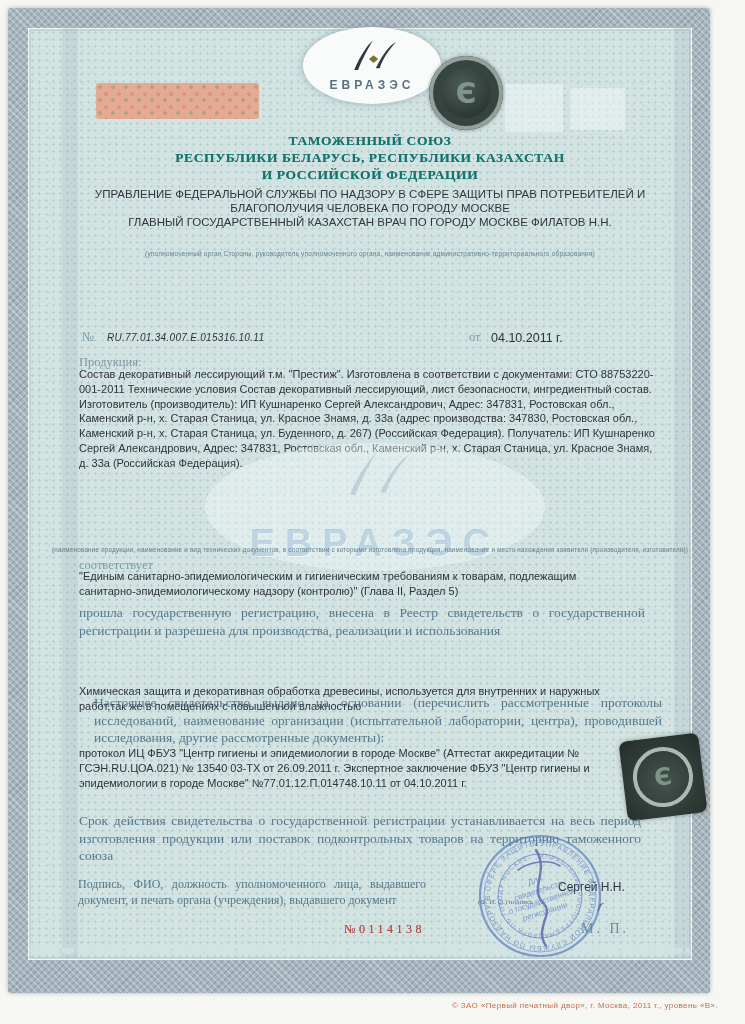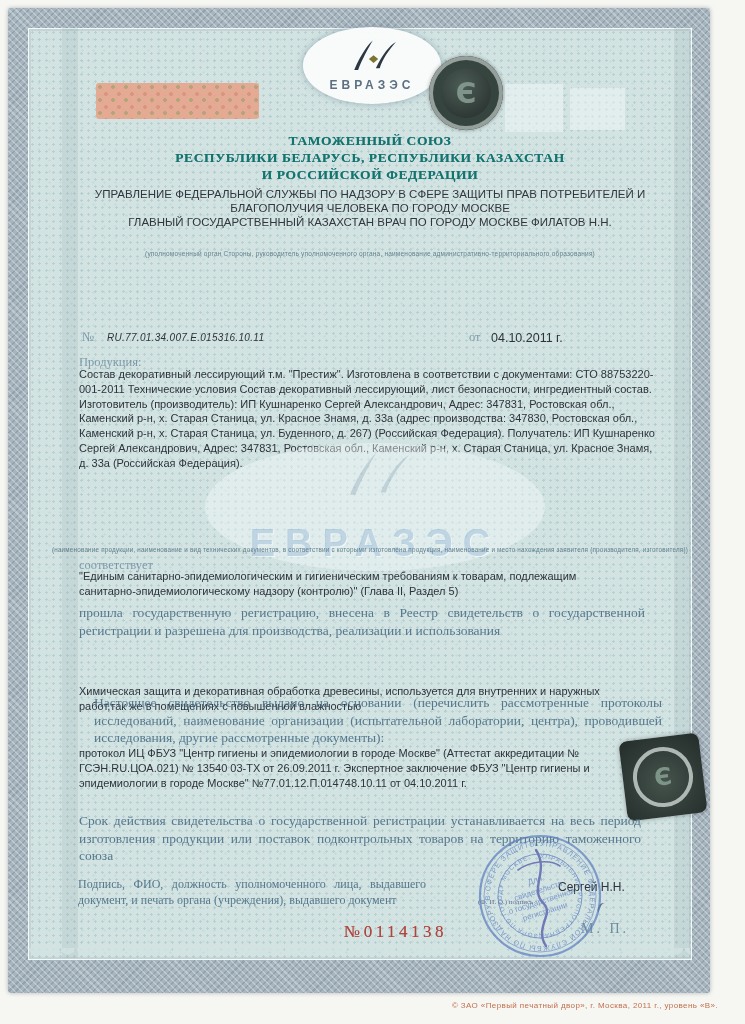--- a/index.html
+++ b/index.html
@@ -55,21 +55,21 @@
   .auth-line{font-size:11.5px;line-height:14px;color:#32363e;}
   .tiny-caption{font-size:6.5px;color:#50707f;letter-spacing:.2px;opacity:.85;}
   .doc-title{font-family:"Liberation Serif",serif;font-weight:bold;font-size:25px;letter-spacing:4px;
     color:#3c5377;text-shadow:0 0 .8px rgba(60,83,119,.6);}
   .doc-subtitle{font-family:"Liberation Serif",serif;font-weight:bold;font-size:17px;letter-spacing:1.5px;
     color:#3c5377;}
   .faint-label{font-family:"Liberation Serif",serif;color:#4c6f86;opacity:.62;}
   .fill-text{color:#2e333c;font-size:11px;line-height:14.8px;}
   .form-par{font-family:"Liberation Serif",serif;font-size:13.5px;line-height:17.5px;color:#4c6f86;
     text-align:justify;opacity:.92;}
-  .red-number{font-family:"Liberation Serif",serif;font-size:17px;color:#b1443c;letter-spacing:3.5px;
+  .red-number{font-family:"Liberation Serif",serif;font-size:12px;color:#b1443c;letter-spacing:3.5px;
     text-shadow:0 0 .5px rgba(177,68,60,.6);}
   .watermark{position:absolute;left:205px;top:443px;width:340px;height:128px;border-radius:50%;
     background:rgba(242,250,250,.42);display:flex;flex-direction:column;align-items:center;
     justify-content:flex-end;overflow:visible;}
   .watermark .wm-text{font-weight:bold;font-size:38px;letter-spacing:10px;color:rgba(125,168,200,.42);
     text-shadow:1px 1px 0 rgba(255,255,255,.55);margin-bottom:6px;}
   .footer-note{position:absolute;right:27px;top:1001px;font-size:8px;color:#c2704e;letter-spacing:.4px;}
   .tick{position:absolute;left:598px;top:903px;width:7px;height:11px;border-left:2px solid #3e475c;
     border-radius:45%;transform:rotate(26deg);opacity:.75;}
 </style>

